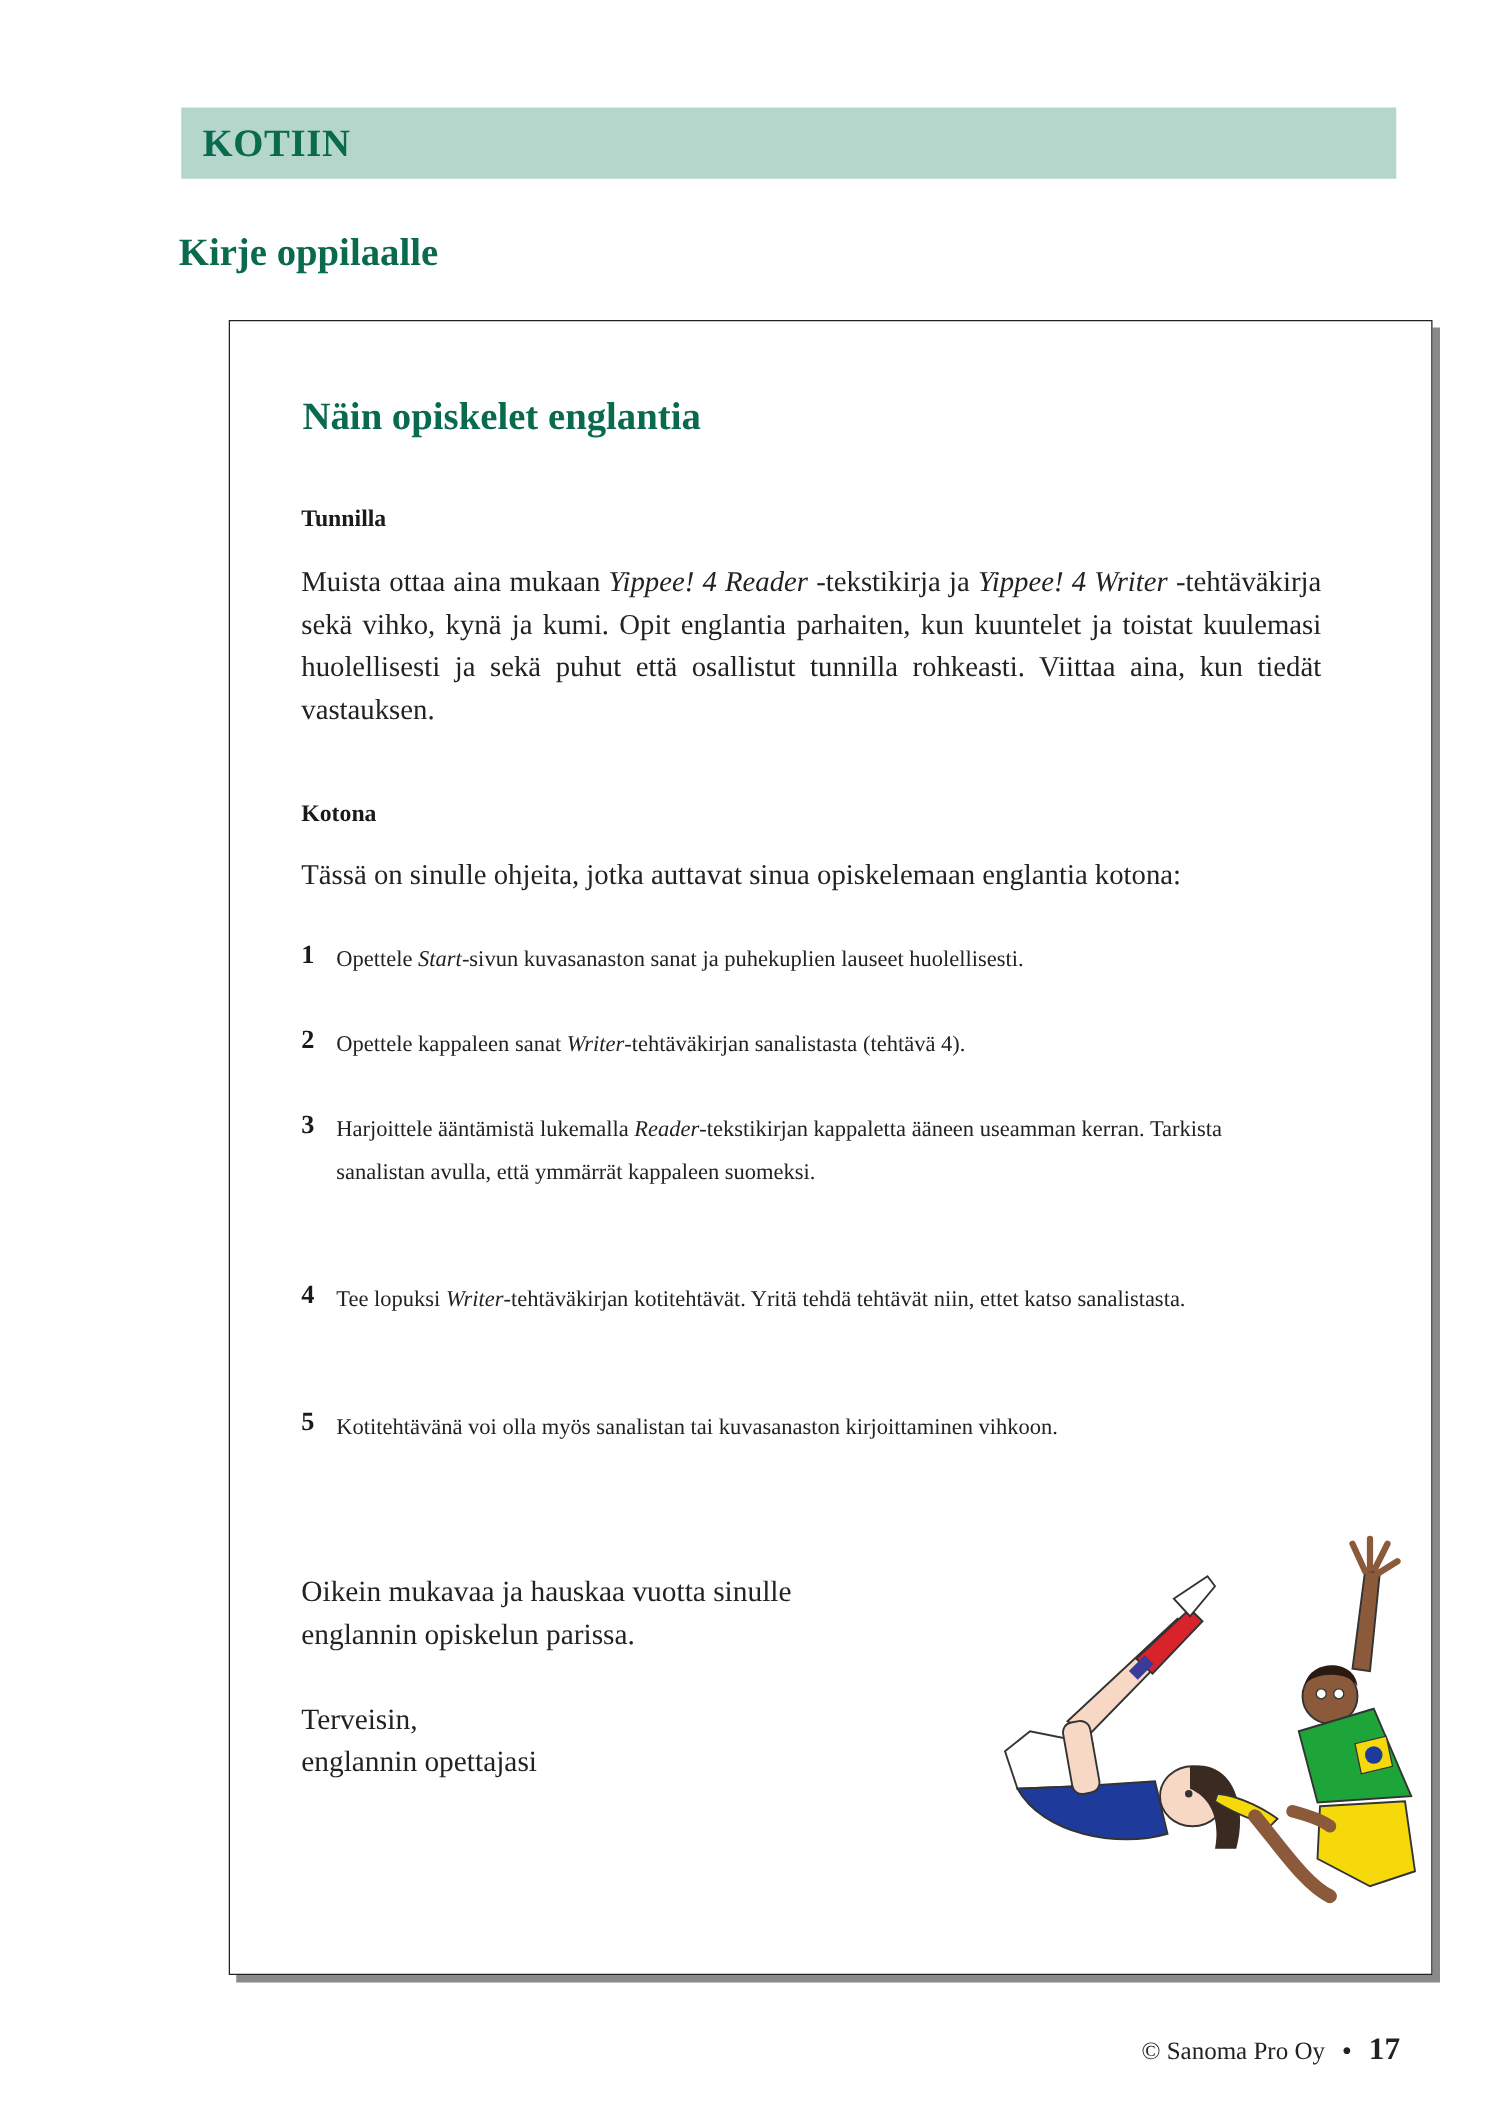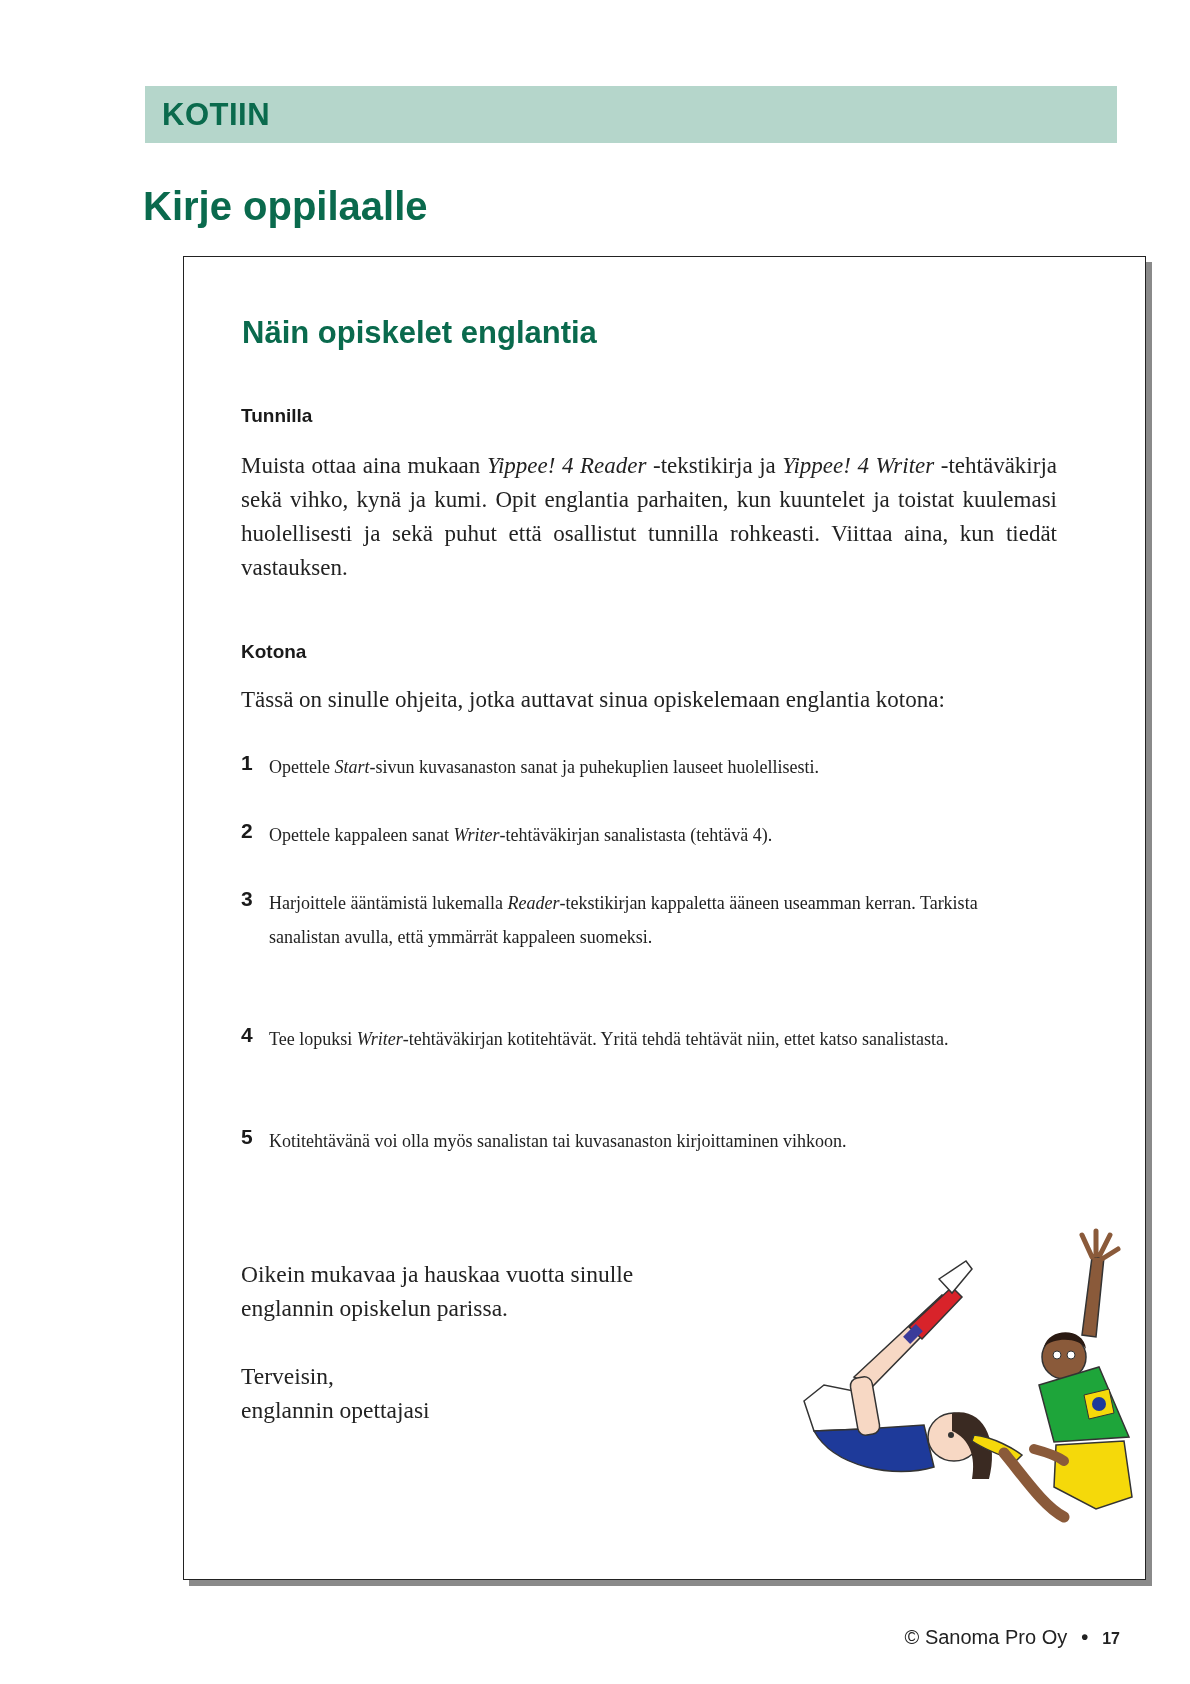--- a/index.html
+++ b/index.html
@@ -1,30 +1,30 @@
 <!DOCTYPE html>
 <html><head>
 <meta charset="utf-8">
 <style>
   html, body { margin: 0; padding: 0; background: #ffffff; }
   body { width: 1190px; height: 1684px; position: relative; overflow: hidden; }
-  .sans { font-family: Liberation Sans, sans-serif; text-align: right; }
+  .sans { font-family: Liberation Serif, serif; text-align: right; }
   .serif { font-family: "Liberation Serif", "DejaVu Serif", serif; }
 
   .section-bar {
     position: absolute; left: 145px; top: 86px; width: 972px; height: 57px;
     background: #b5d6cb;
   }
   .section-bar .label {
     position: absolute; left: 17px; top: 11px;
     font-size: 31px; font-weight: bold; color: #0a6a4d; letter-spacing: 0.5px;
   }
   .page-heading {
     position: absolute; left: 143px; top: 184px;
-    font-size: 40px; font-weight: bold; color: #0a6a4d;
+    font-size: 31px; font-weight: bold; color: #0a6a4d;
   }
   .letter-frame {
     position: absolute; left: 145px; top: 256px; width: 961px; height: 1322px;
     border: 1.5px solid #222; background: #fff;
     box-shadow: 6px 6px 0 #8a8a8a;
     margin-left: 38px;
   }
   .letter-title {
     position: absolute; left: 58px; top: 58px;
     font-size: 31px; font-weight: bold; color: #0a6a4d;
@@ -46,21 +46,21 @@
   .list-item .text {
     position: absolute; left: 28px; width: 800px;
     font-size: 18px; line-height: 34px; color: #222;
   }
   .closing { position: absolute; left: 57px; font-size: 23.5px; line-height: 34px; color: #222; }
   .illustration { position: absolute; left: 520px; top: 960px; width: 440px; height: 330px; }
   .footer {
     position: absolute; right: 70px; top: 1626px; font-size: 20px; color: #222;
   }
   .footer .bullet { margin: 0 14px; font-weight: bold; }
-  .footer .page-num { font-size: 16px; font-weight: bold; }
+  .footer .page-num { font-size: 25px; font-weight: bold; }
 </style>
 </head>
 <body>
 
 <div class="section-bar">
   <span class="label sans">KOTIIN</span>
 </div>
 
 <div class="page-heading sans">Kirje oppilaalle</div>
 

